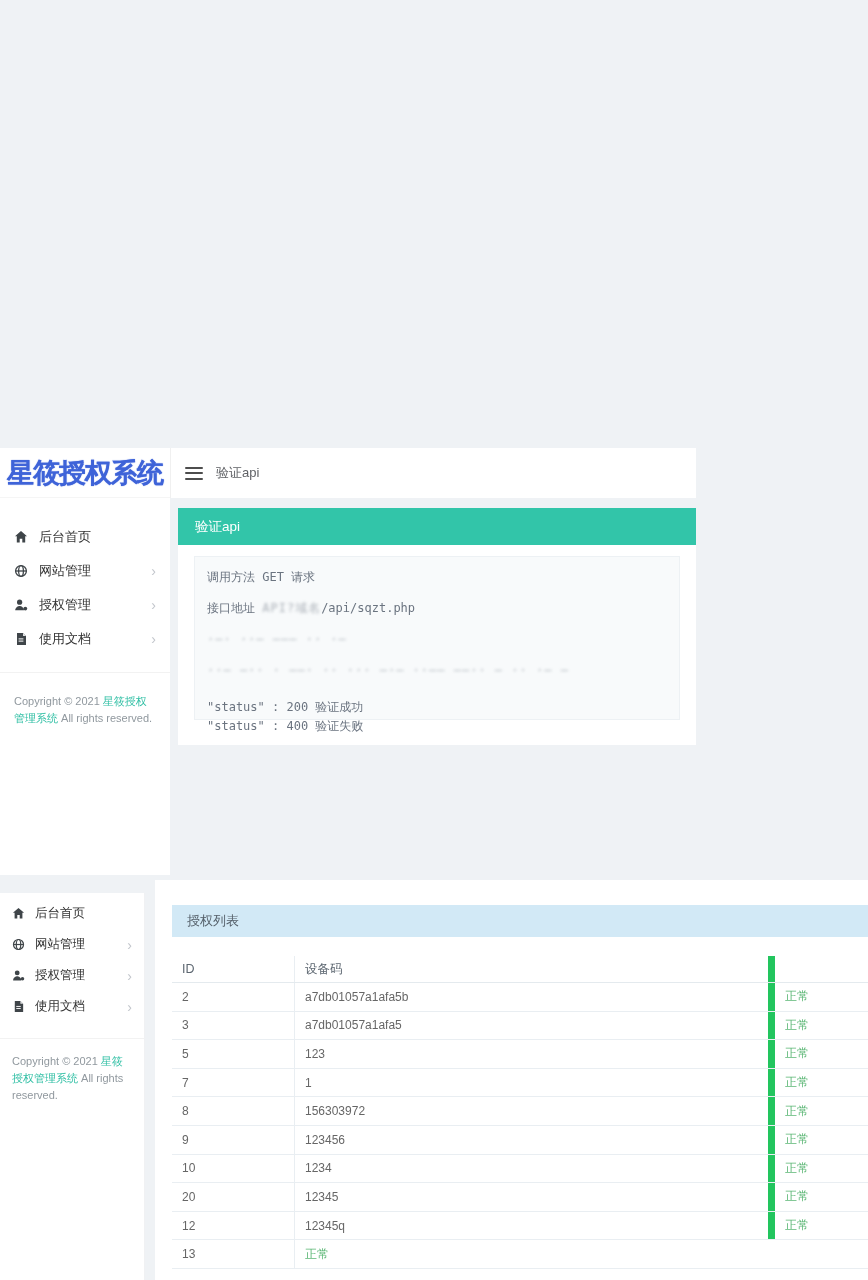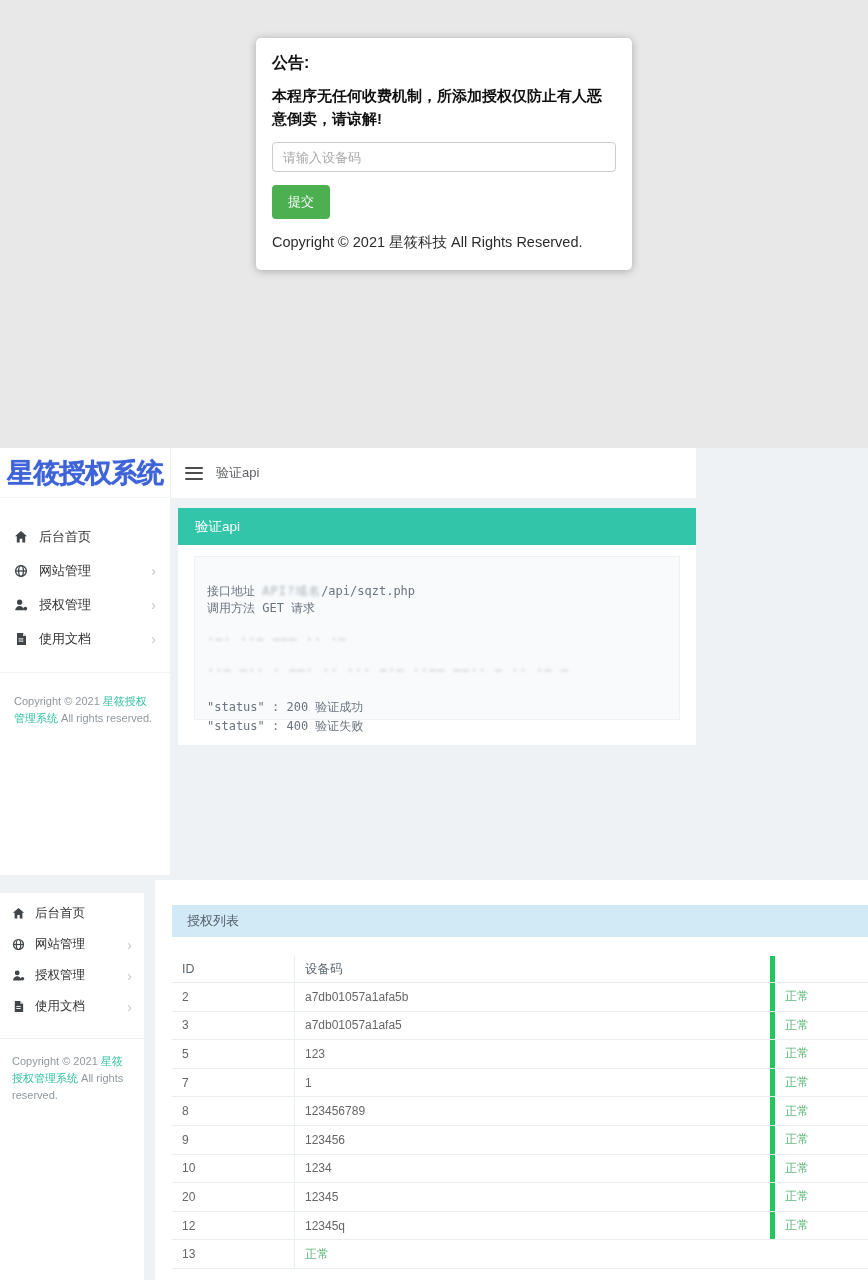--- a/index.html
+++ b/index.html
@@ -67,38 +67,29 @@
   .sidebar2 .side-divider { margin-top:16px; }
   .sidebar2 .side-copy { padding:14px 12px 0; }
 
   .card2 { position:absolute; left:155px; top:0; right:0; bottom:0; background:#fff; }
   .list-head { margin:25px 0 0 17px; height:32px; line-height:32px; background:#d2e9f6; color:#55606a;
     font-size:13px; padding-left:15px; }
   .ltable { margin:19px 0 0 17px; }
   .trow { display:flex; align-items:center; height:28.6px; border-bottom:1px solid #e9eef2; font-size:12px; color:#666; }
   .trow.thead { height:27px; color:#5c6670; font-size:12.5px; border-bottom:1px solid #e4eaee; }
   .c-id { width:123px; padding-left:10px; border-right:1px solid #e9eef2; align-self:stretch; display:flex; align-items:center; }
-  .c-dev { width:480px; padding-left:10px; border-right:5px solid #22c55e; align-self:stretch; display:flex; align-items:center; }
+  .c-dev { width:480px; padding-left:10px; border-right:7px solid #22c55e; align-self:stretch; display:flex; align-items:center; }
   .c-status { flex:1; padding-left:10px; }
   .status-ok { color:#5FB878; cursor:pointer; }
 </style>
 </head>
 <body>
 
 <div class="canvas">
 
-  <div class="sec-announce">
-    <div class="announce-card">
-      <div class="announce-title">公告:</div>
-      <div class="announce-body">本程序无任何收费机制，所添加授权仅防止有人恶意倒卖，请谅解!</div>
-      <input class="device-input" type="text" placeholder="请输入设备码" style="">
-      <button class="submit-btn">提交</button>
-      <div class="announce-copy">Copyright © 2021 星筱科技 All Rights Reserved.</div>
-    </div>
-  </div>
 
   <div class="sec-admin">
     <div class="logo-box">
       <span class="logo-text">星筱授权系统</span>
     </div>
     <div class="topbar">
       <div class="hamburger">
           <span></span>
           <span></span>
           <span></span>
@@ -155,24 +146,24 @@
       <div class="side-copy">
         <span>Copyright © 2021 </span><span class="brand">星筱授权管理系统</span><span> All rights reserved.</span>
       </div>
     </div>
 
     <div class="content1">
       <div class="panel">
         <div class="panel-head">验证api</div>
         <div class="panel-body">
           <div class="code-block">
+            <div class="code-line">调用方法 GET 请求</div>
             <div class="code-line m14">
               <span>接口地址 </span><span class="redacted">API?域名</span><span>/api/sqzt.php</span>
             </div>
-            <div class="code-line">调用方法 GET 请求</div>
             <div class="code-line m15 redacted">·—· ··— ——— ·· ·—</div>
             <div class="code-line m17 redacted">··— —·· · ——· ·· ··· —·— ··—— ——·· — ·· ·— —</div>
             <div class="code-line m22">"status" : 200   验证成功</div>
             <div class="code-line m2">"status" : 400   验证失败</div>
           </div>
         </div>
       </div>
     </div>
   </div>
 
@@ -253,21 +244,21 @@
             <div class="c-dev">123</div>
             <div class="c-status"><span class="status-ok">正常</span></div>
           </div>
             <div class="trow" style="">
             <div class="c-id">7</div>
             <div class="c-dev">1</div>
             <div class="c-status"><span class="status-ok">正常</span></div>
           </div>
             <div class="trow" style="">
             <div class="c-id">8</div>
-            <div class="c-dev">123456789</div>
+            <div class="c-dev">156303972</div>
             <div class="c-status"><span class="status-ok">正常</span></div>
           </div>
             <div class="trow" style="">
             <div class="c-id">9</div>
             <div class="c-dev">123456</div>
             <div class="c-status"><span class="status-ok">正常</span></div>
           </div>
             <div class="trow" style="">
             <div class="c-id">10</div>
             <div class="c-dev">1234</div>

